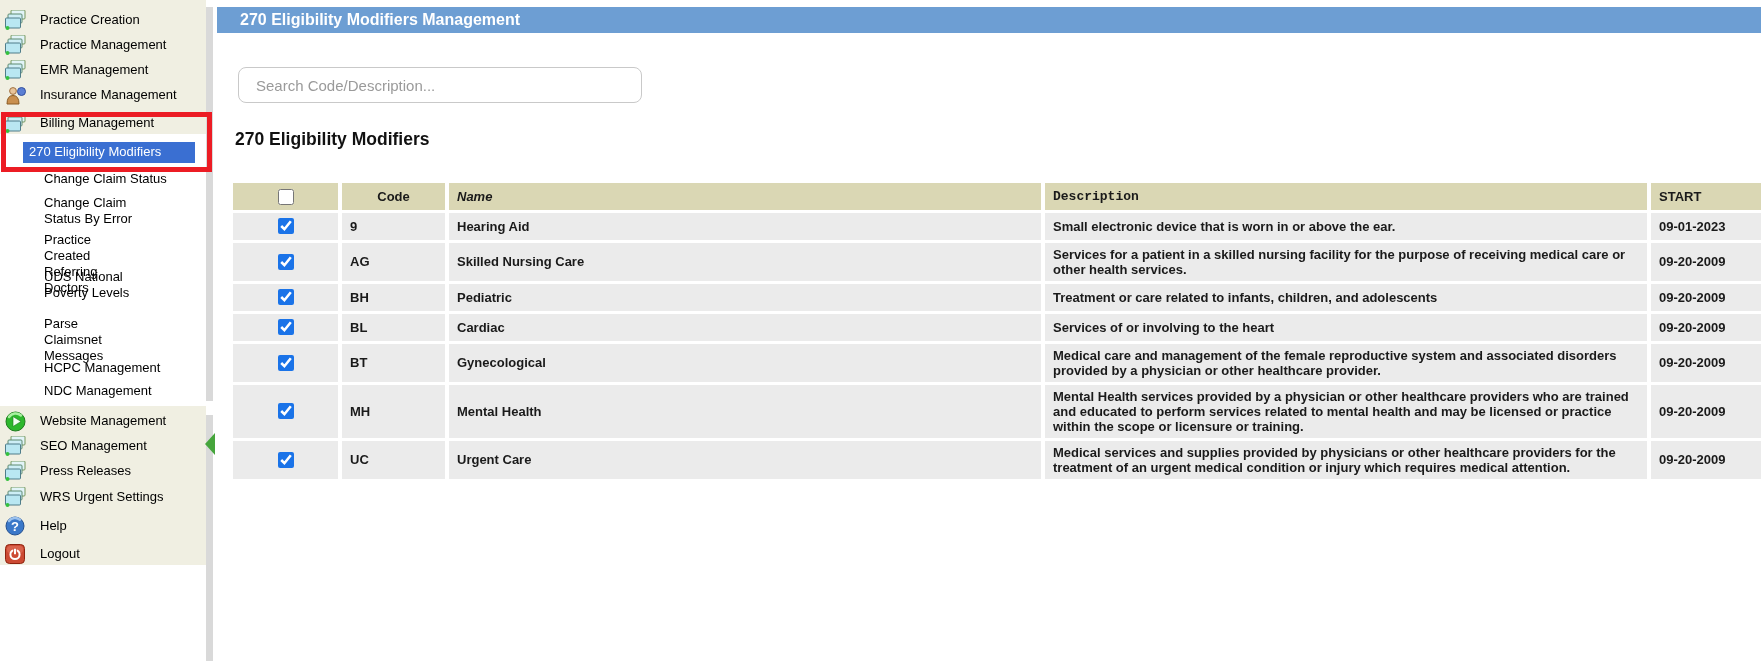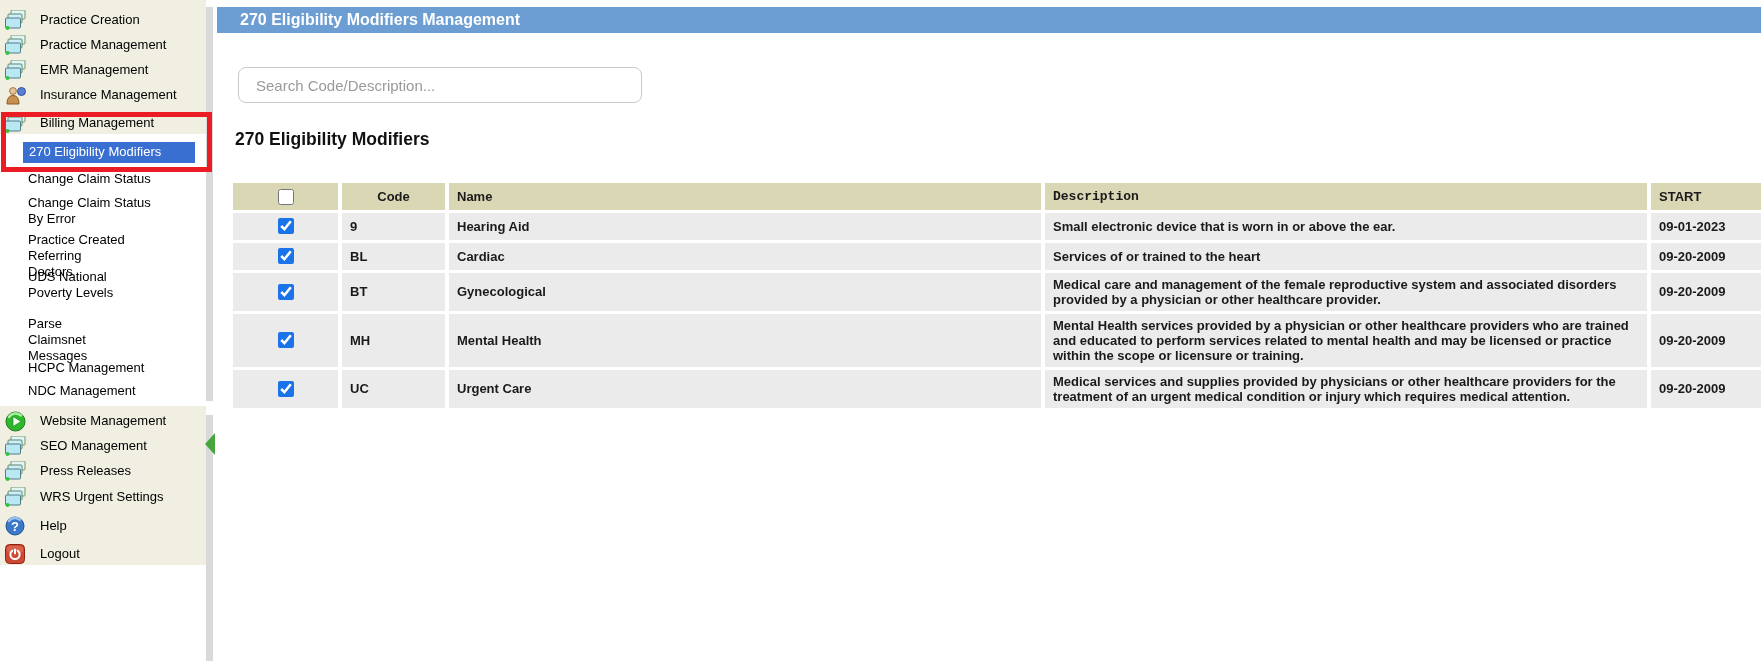--- a/index.html
+++ b/index.html
@@ -9,21 +9,21 @@
 
   
   .sidebar { position:absolute; left:0; top:0; width:206px; height:565px;
              background:#f0efe2; }
   .submenu-panel { position:absolute; left:0; top:134px; width:206px; height:272px;
                    background:#ffffff; }
   .side-item { position:absolute; left:0; width:206px; font-size:13px; color:#000;
                cursor:pointer; line-height:16px; }
   .side-item .icon { position:absolute; left:5px; top:-2px; width:22px; height:20px; }
   .side-item .lbl { position:absolute; left:40px; top:0; white-space:nowrap; }
-  .side-item.sub .lbl { position:absolute; left:28px; white-space:normal; }
+  .side-item.sub .lbl { position:absolute; left:44px; white-space:normal; }
   .side-item.sel { left:23px; width:172px; height:21px; background:#3a6fd2; }
   .side-item.sel .lbl { position:absolute; left:6px; top:2px; color:#fff; white-space:nowrap; }
 
   
   .splitter { position:absolute; left:206px; top:7px; width:7px; height:654px;
               background:#d9d9d9; }
   .splitter-gap { position:absolute; left:0; top:394px; width:7px; height:14px; background:#fff; }
   .collapse-arrow { position:absolute; left:205px; top:433px; width:0; height:0;
                     border-top:11px solid transparent; border-bottom:11px solid transparent;
                     border-right:10px solid #46a53c; cursor:pointer; }
@@ -48,21 +48,21 @@
   .grid { position:absolute; left:233px; top:183px; width:1528px;
           border-collapse:collapse; table-layout:fixed; }
   .grid th, .grid td { border-right:4px solid #fff; border-bottom:3px solid #fff;
                        vertical-align:middle; font-size:13px; font-weight:bold;
                        color:#1a1a1a; line-height:15px; }
   .grid th:last-child, .grid td:last-child { border-right:none; }
   .grid th { background:#dad7b4; height:28px; text-align:left; padding:0 0 0 8px; }
   .grid td { background:#ebebeb; padding:6px 8px; }
   .col-cb   { width:107px; }
   .col-code { width:107px; }
-  .col-name { width:596px; }
+  .col-name { width:596px;font-style:italic; }
   .col-desc { width:606px;font-family:Liberation Mono, monospace; }
   .col-start{ }
   .grid th.col-cb, .grid td.c-cb { text-align:center; padding:0; }
   .grid th.col-code { text-align:center; padding:0; }
   .grid td.c-desc { padding:4px 10px 4px 8px; }
   .grid input[type=checkbox] { width:16px; height:16px; accent-color:#1a73e8;
                                vertical-align:middle; cursor:pointer; }
 </style>
 </head>
 <body>
@@ -228,23 +228,37 @@
   <tbody id="table-body">
       <tr>
         <td class="c-cb"><input type="checkbox" checked="" style=""></td>
         <td class="c-code">9</td>
         <td class="c-name">Hearing Aid</td>
         <td class="c-desc">Small electronic device that is worn in or above the ear.</td>
         <td class="c-start">09-01-2023</td>
       </tr>
       <tr>
         <td class="c-cb"><input type="checkbox" checked="" style=""></td>
+        <td class="c-code">AG</td>
+        <td class="c-name">Skilled Nursing Care</td>
+        <td class="c-desc">Services for a patient in a skilled nursing facility for the purpose of receiving medical care or other health services.</td>
+        <td class="c-start">09-20-2009</td>
+      </tr>
+      <tr>
+        <td class="c-cb"><input type="checkbox" checked="" style=""></td>
+        <td class="c-code">BH</td>
+        <td class="c-name">Pediatric</td>
+        <td class="c-desc">Treatment or care related to infants, children, and adolescents</td>
+        <td class="c-start">09-20-2009</td>
+      </tr>
+      <tr>
+        <td class="c-cb"><input type="checkbox" checked="" style=""></td>
         <td class="c-code">BL</td>
         <td class="c-name">Cardiac</td>
-        <td class="c-desc">Services of or trained to the heart</td>
+        <td class="c-desc">Services of or involving to the heart</td>
         <td class="c-start">09-20-2009</td>
       </tr>
       <tr>
         <td class="c-cb"><input type="checkbox" checked="" style=""></td>
         <td class="c-code">BT</td>
         <td class="c-name">Gynecological</td>
         <td class="c-desc">Medical care and management of the female reproductive system and associated disorders provided by a physician or other healthcare provider.</td>
         <td class="c-start">09-20-2009</td>
       </tr>
       <tr>

